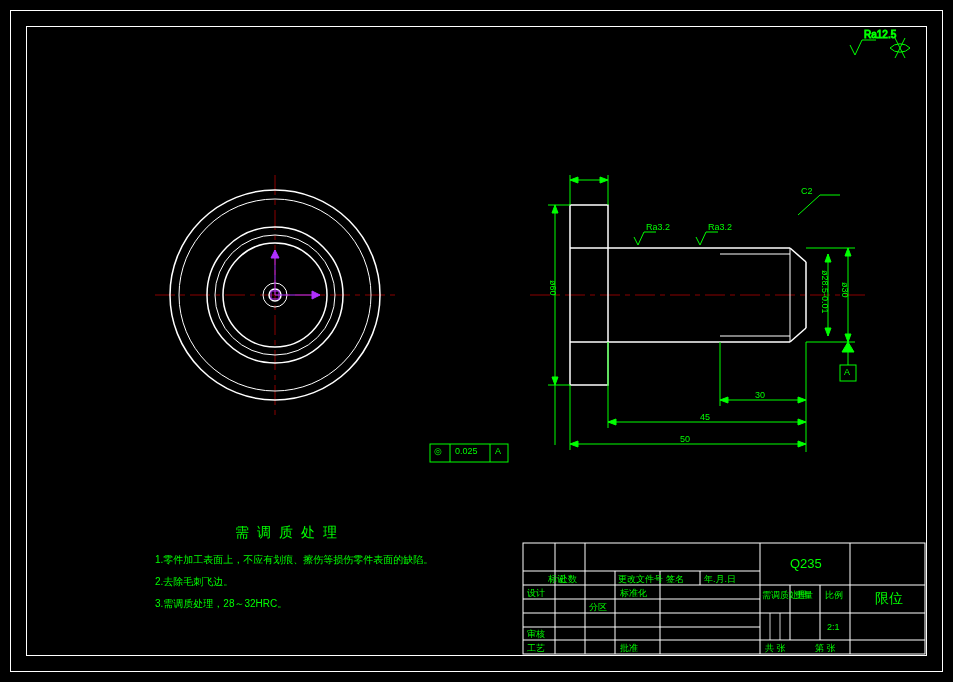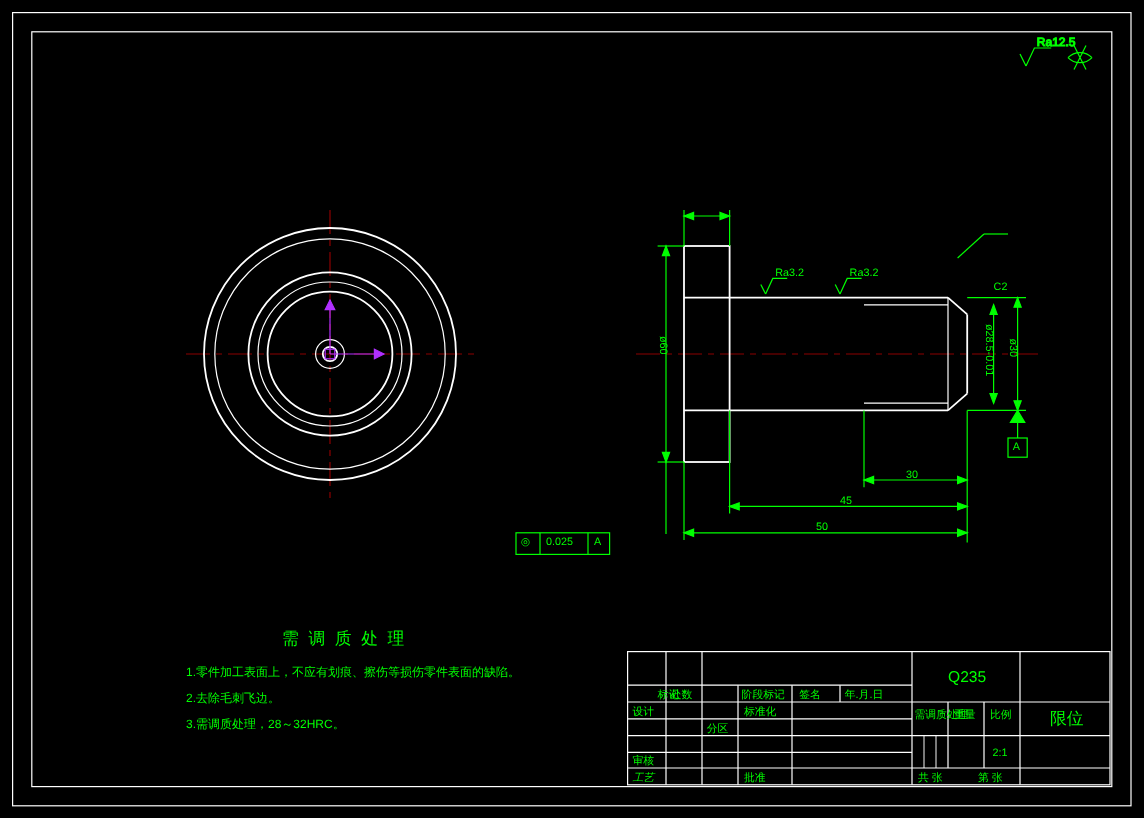--- a/index.html
+++ b/index.html
@@ -198,46 +198,46 @@
 
 <div class="txt vtxt tiny" style="left:548px; top:280px;">ø60</div>
 <div class="txt vtxt tiny" style="left:840px; top:282px;">ø30</div>
 <div class="txt vtxt tiny" style="left:820px; top:270px;">ø28.5-0.01</div>
 <div class="txt tiny" style="left:755px; top:390px;">30</div>
 <div class="txt tiny" style="left:700px; top:412px;">45</div>
 <div class="txt tiny" style="left:680px; top:434px;">50</div>
 
 <div class="txt tiny" style="left:646px; top:222px;">Ra3.2</div>
 <div class="txt tiny" style="left:708px; top:222px;">Ra3.2</div>
-<div class="txt tiny" style="left:828px; top:186px;margin-top:48px;">C2</div>
+<div class="txt tiny" style="left:801px; top:186px;">C2</div>
 
 <div class="txt tiny" style="left:434px; top:446px;">◎</div>
 <div class="txt tiny" style="left:455px; top:446px;">0.025</div>
 <div class="txt tiny" style="left:495px; top:446px;">A</div>
 <div class="txt tiny" style="left:844px; top:367px;">A</div>
 
 <div class="txt title" style="left:235px; top:524px;">需调质处理</div>
 <div class="txt small" style="left:155px; top:553px;">1.零件加工表面上，不应有划痕、擦伤等损伤零件表面的缺陷。</div>
 <div class="txt small" style="left:155px; top:575px;">2.去除毛刺飞边。</div>
 <div class="txt small" style="left:155px; top:597px;">3.需调质处理，28～32HRC。</div>
 
 <div class="txt" style="left:790px; top:556px; font-size:13px;">Q235</div>
 <div class="txt" style="left:875px; top:590px; font-size:14px;">限位</div>
 <div class="txt tiny" style="left:827px; top:622px;">2:1</div>
 
 <div class="txt tiny" style="left:548px; top:573px;">标记</div>
 <div class="txt tiny" style="left:559px; top:573px;">处数</div>
 <div class="txt tiny" style="left:589px; top:601px;">分区</div>
-<div class="txt tiny" style="left:618px; top:573px;">阶段标记</div>
+<div class="txt tiny" style="left:618px; top:573px;">更改文件号</div>
 <div class="txt tiny" style="left:666px; top:573px;">签名</div>
 <div class="txt tiny" style="left:704px; top:573px;">年.月.日</div>
 
 <div class="txt tiny" style="left:527px; top:587px;">设计</div>
 <div class="txt tiny" style="left:620px; top:587px;">标准化</div>
 <div class="txt tiny" style="left:527px; top:628px;">审核</div>
-<div class="txt tiny" style="left:527px; top:642px;font-style:italic;">工艺</div>
+<div class="txt tiny" style="left:527px; top:642px;">工艺</div>
 <div class="txt tiny" style="left:620px; top:642px;">批准</div>
 
 <div class="txt tiny" style="left:762px; top:589px;">需调质处理</div>
 <div class="txt tiny" style="left:795px; top:589px;">重量</div>
 <div class="txt tiny" style="left:825px; top:589px;">比例</div>
 <div class="txt tiny" style="left:765px; top:642px;">共   张</div>
 <div class="txt tiny" style="left:815px; top:642px;">第   张</div>
 
 </body></html>

